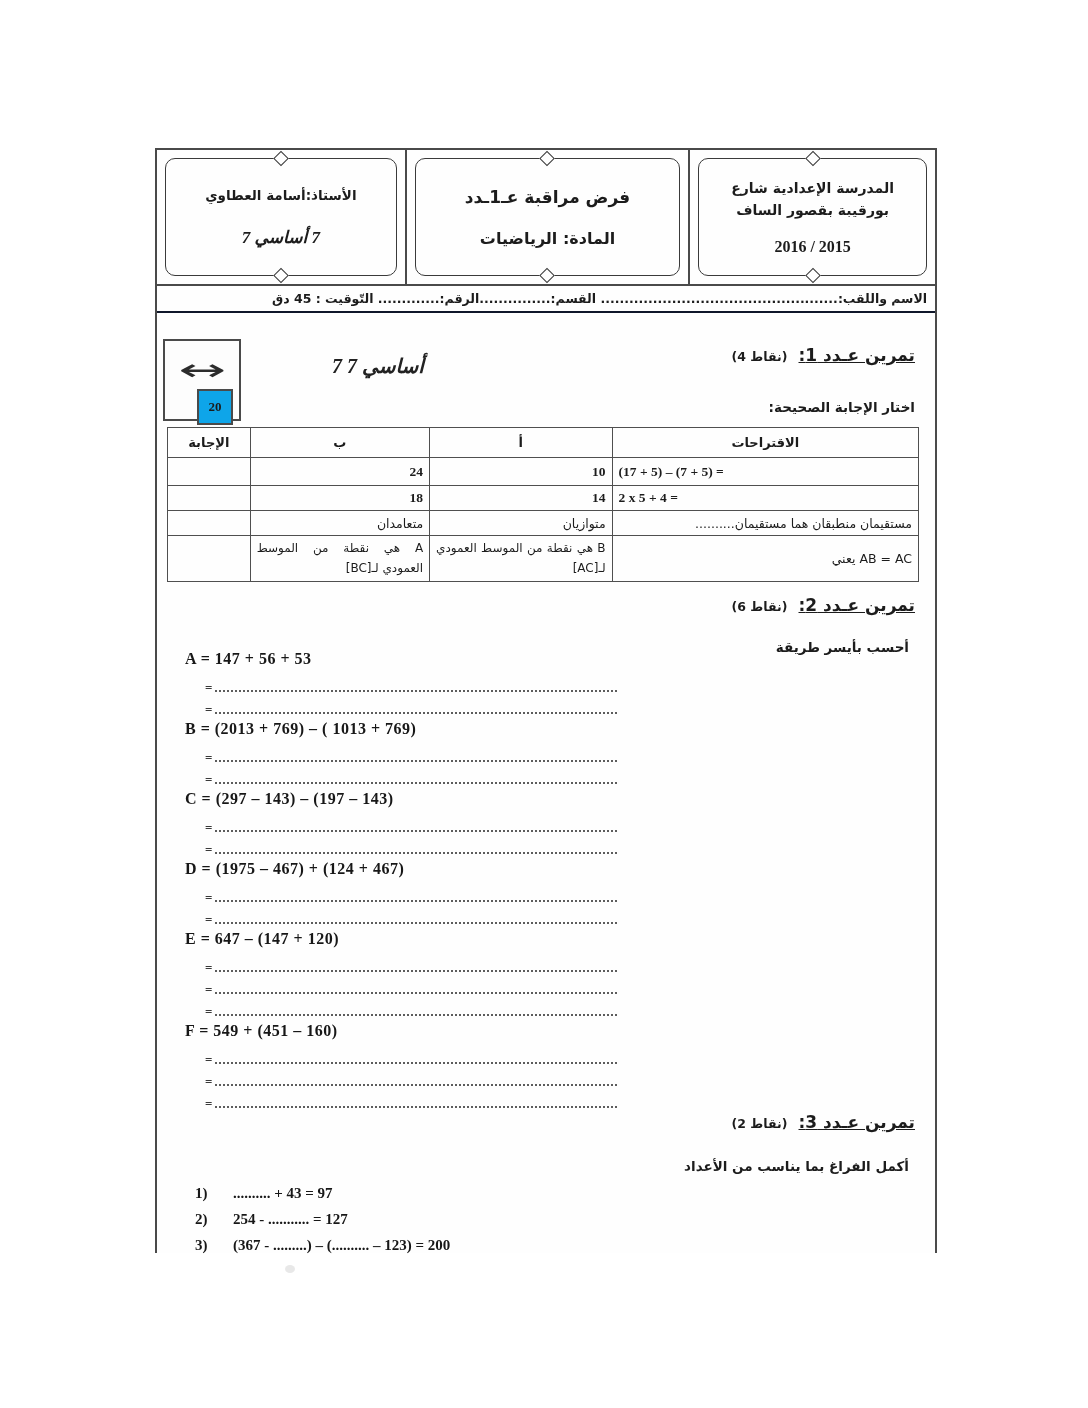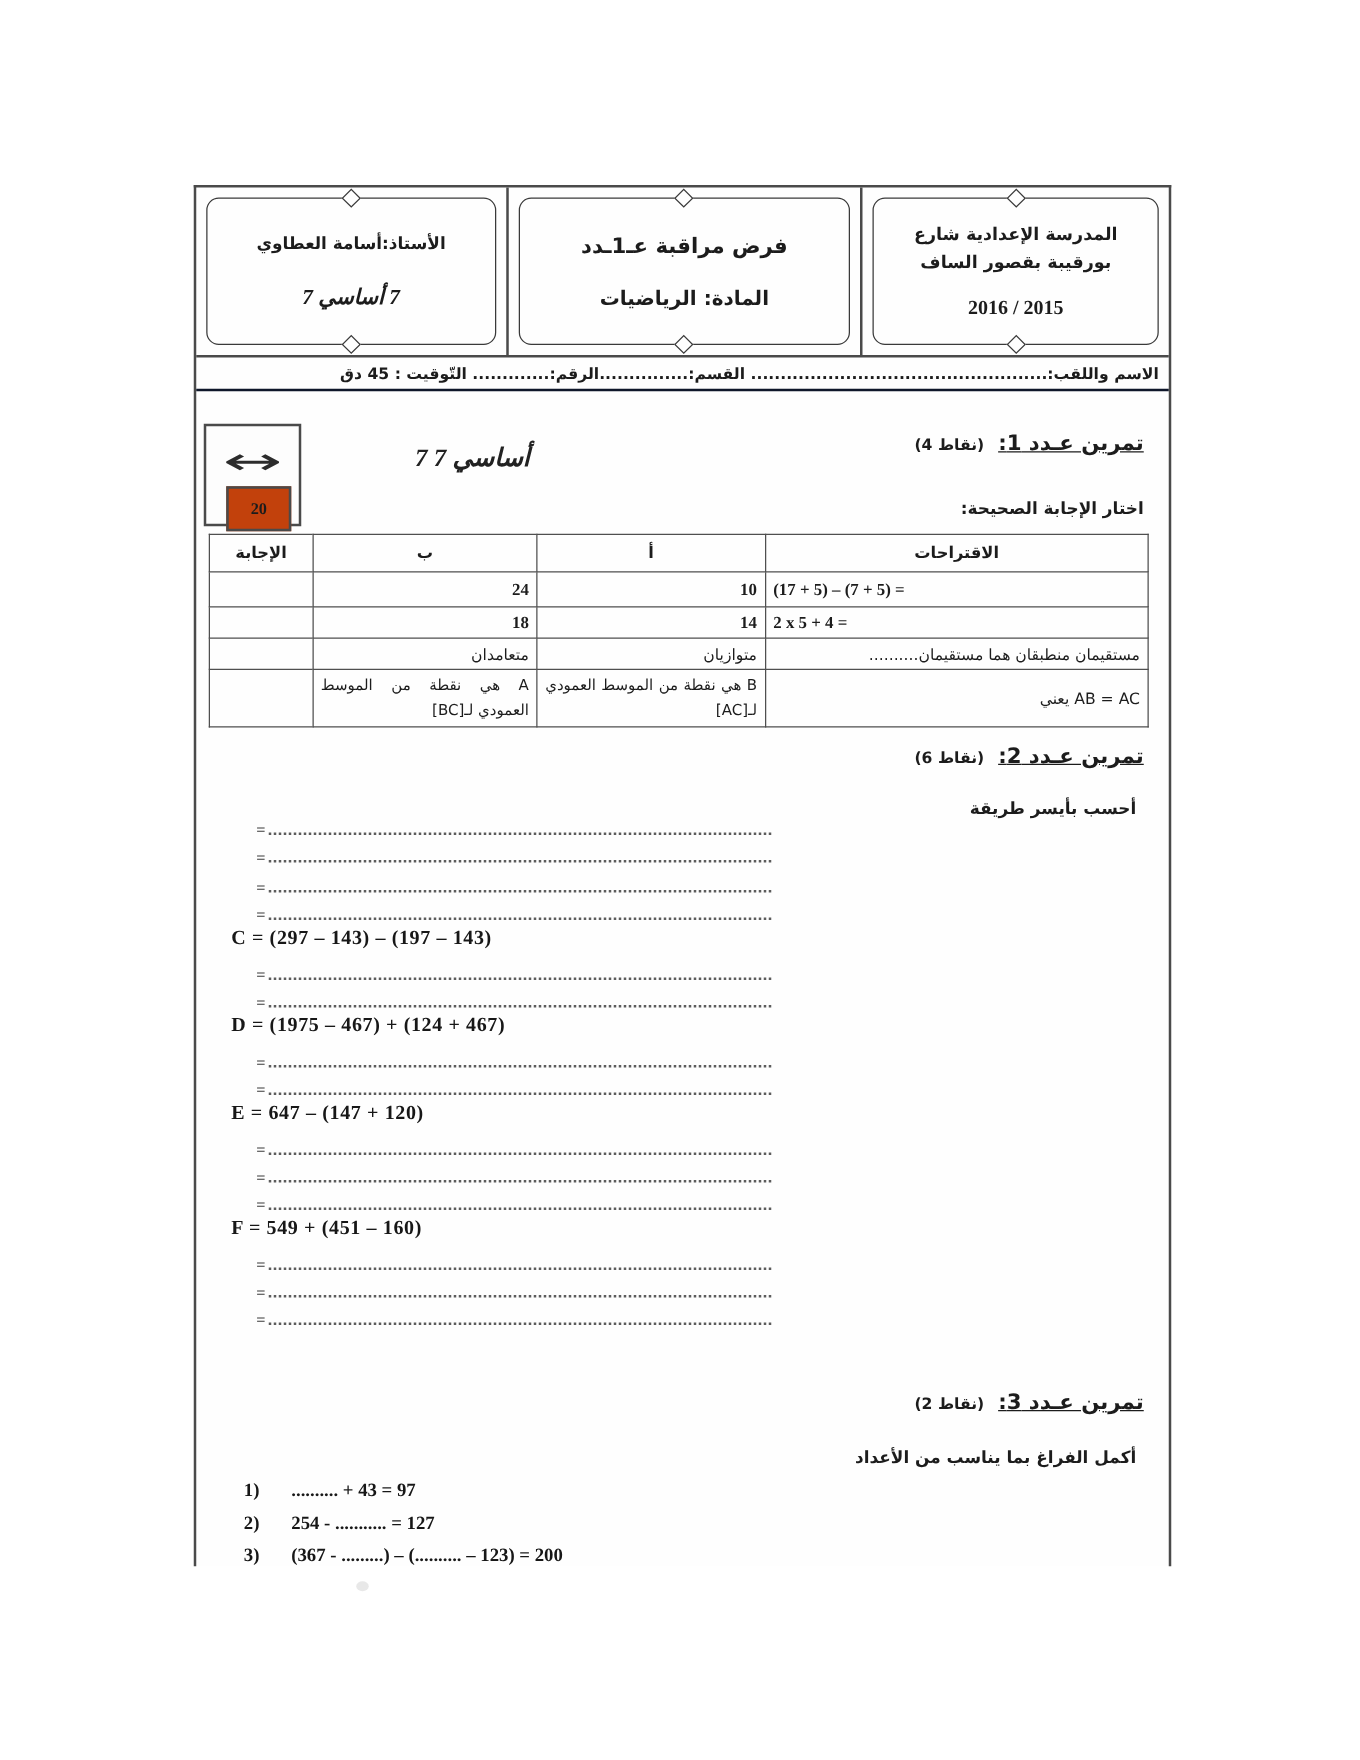--- a/index.html
+++ b/index.html
@@ -56,22 +56,22 @@
   .score-box {
     position: absolute; left: 6px; top: 189px; width: 78px; height: 82px;
     border: 2px solid #4a4a4a; background: #fdfdfd;
   }
   .score-arrow {
     position: absolute; top: 14px; left: 0; width: 100%;
     text-align: center; font-size: 30px; color: #2c2c2c;
     transform: scaleX(1.9); line-height: 1;
   }
   .score-value {
-    position: absolute; right: 6px; bottom: -6px; width: 52px; height: 36px;
-    border: 2px solid #4a4a4a; background: #c2410c;
+    position: absolute; right: 6px; bottom: -6px; width: 36px; height: 36px;
+    border: 2px solid #4a4a4a; background: #0ea5e9;
     display: flex; align-items: center; justify-content: center;
     font-size: 13px; font-weight: bold; font-family: "Liberation Serif", serif;
   }
   .class-note {
     position: absolute; left: 175px; top: 204px;
     font-family: "Liberation Serif", serif; font-style: italic; font-weight: bold;
     font-size: 20px; color: #222;
   }
   
   .ex-head { position: absolute; direction: rtl; white-space: nowrap; }
@@ -202,31 +202,33 @@
 
   <div class="ex-head" style="right:20px; top:445px;">
     <span class="ex-title">تمرين عـدد 2:</span>
     <span class="ex-points" dir="ltr">(6 نقاط)</span>
   </div>
   <div class="ex-instr" style="right:26px; top:489px;">أحسب بأيسر طريقة</div>
 
   <div class="expr-area">
 
     <div class="expr-block">
-      <div class="work-line">
-          <span class="work-eq">=</span>
-          <span class="work-dots"></span>
-        </div>
-      <div class="work-line">
-          <span class="work-eq">=</span>
-          <span class="work-dots"></span>
-        </div>
-    </div>
-
-    <div class="expr-block">
+      <div class="expr-formula">A = 147 + 56 + 53</div>
+      <div class="work-line">
+          <span class="work-eq">=</span>
+          <span class="work-dots"></span>
+        </div>
+      <div class="work-line">
+          <span class="work-eq">=</span>
+          <span class="work-dots"></span>
+        </div>
+    </div>
+
+    <div class="expr-block">
+      <div class="expr-formula">B = (2013 + 769) – ( 1013 + 769)</div>
       <div class="work-line">
           <span class="work-eq">=</span>
           <span class="work-dots"></span>
         </div>
       <div class="work-line">
           <span class="work-eq">=</span>
           <span class="work-dots"></span>
         </div>
     </div>
 

